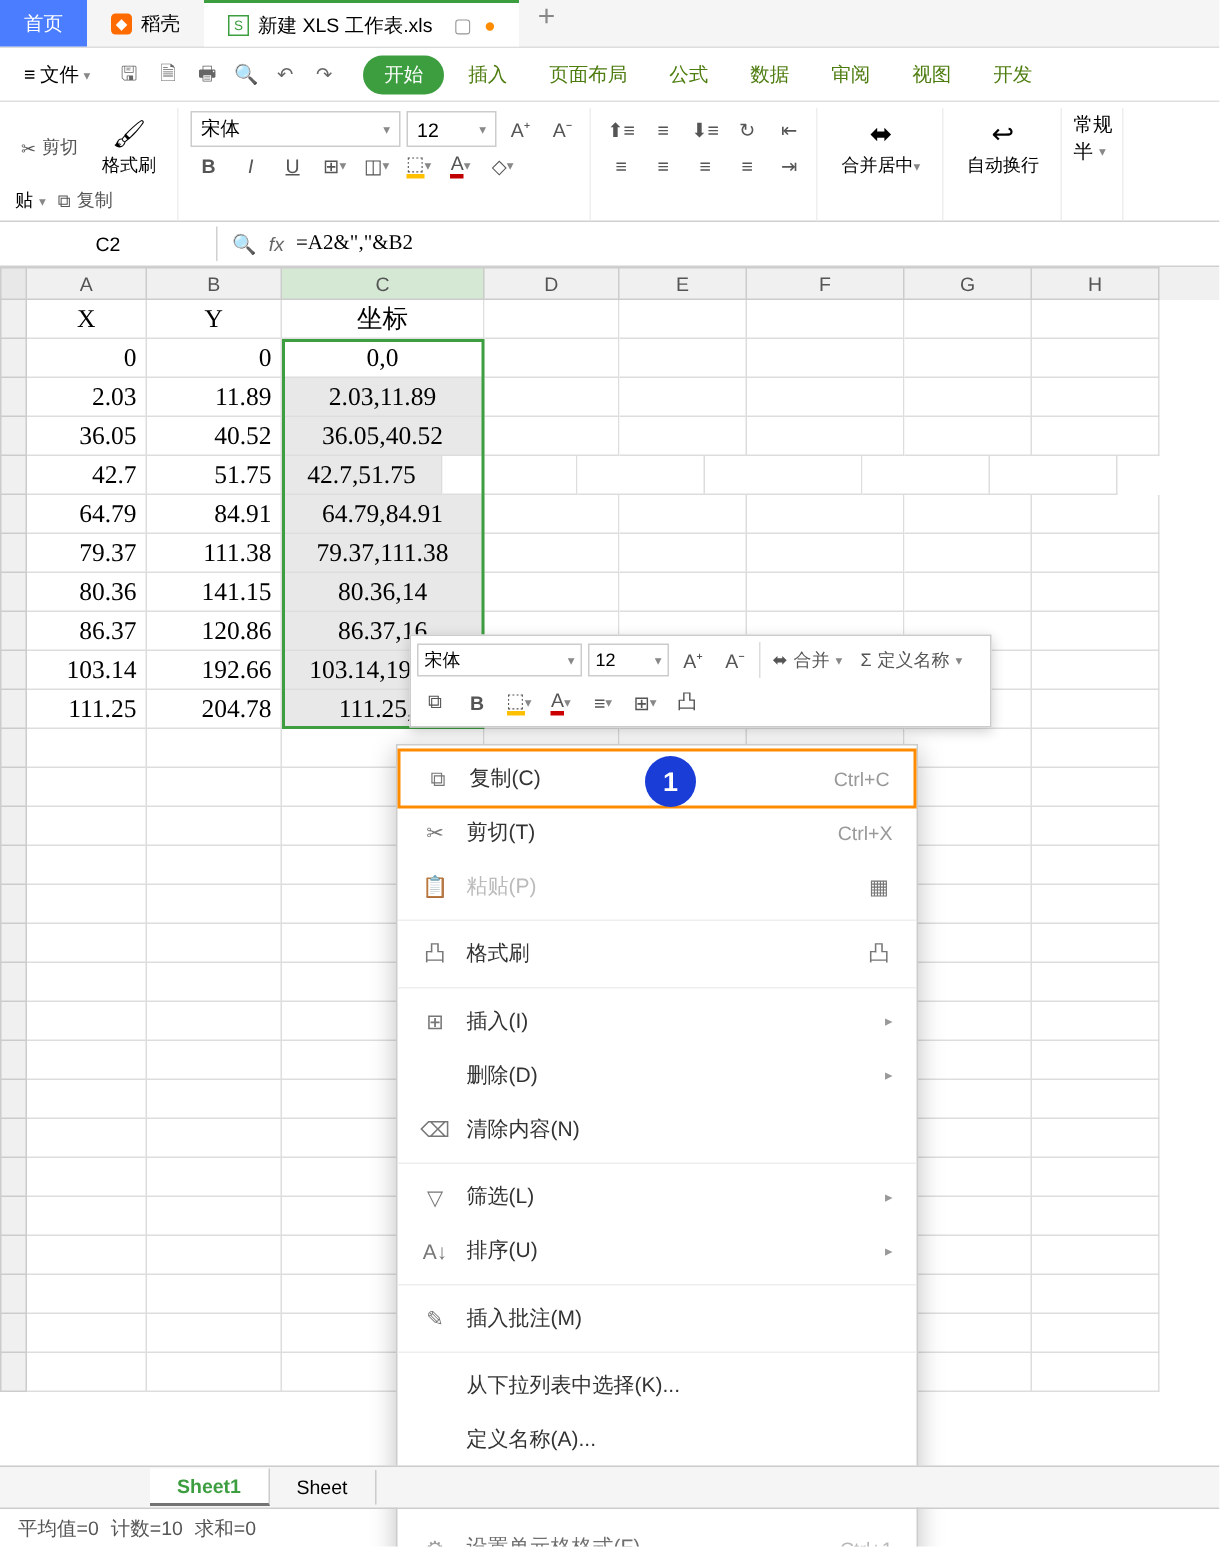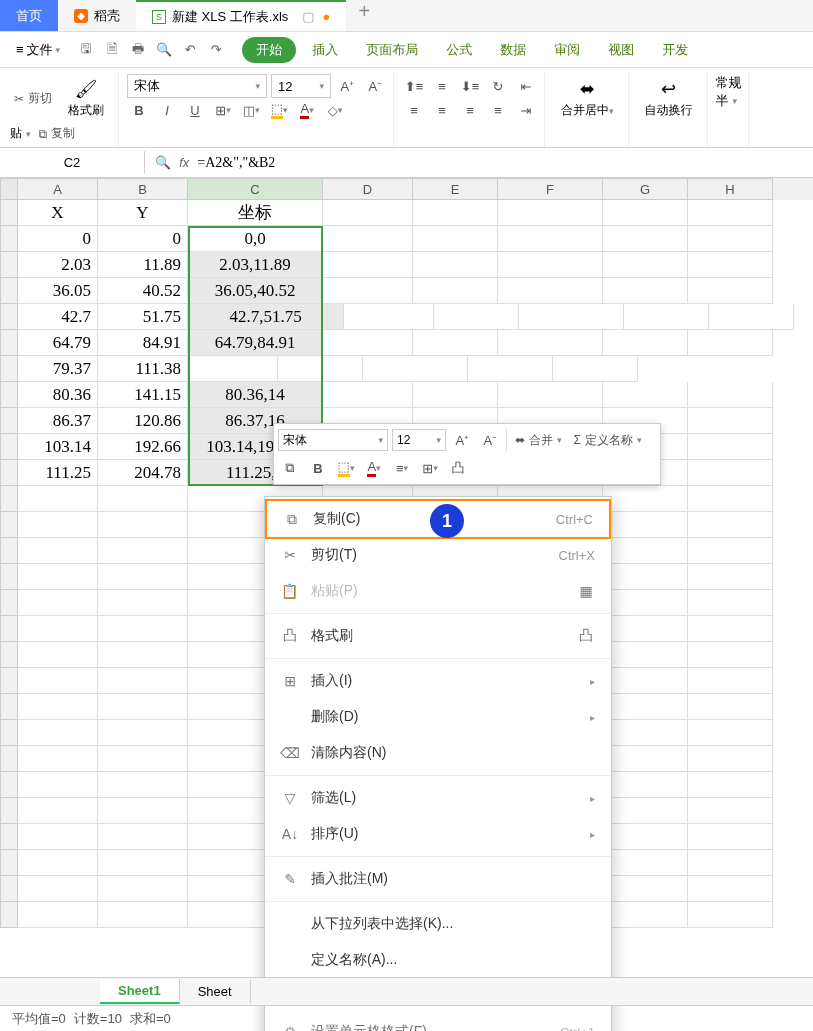--- a/index.html
+++ b/index.html
@@ -71,21 +71,21 @@
 .ctx-shortcut { color: #999; font-size: 13px; }
 .ctx-arrow { color: #999; font-size: 10px; }
 .ctx-sep { height: 1px; background: #eee; margin: 4px 0; }
 
 
 .callout { position: absolute; width: 34px; height: 34px; border-radius: 50%; background: #1a3dd8; color: #fff; display: flex; align-items: center; justify-content: center; font-weight: bold; font-size: 18px; }
 
 
 .sheet-tabs { position: absolute; bottom: 26px; left: 0; right: 0; height: 28px; display: flex; align-items: center; border-top: 1px solid #ccc; background: #f5f5f5; padding-left: 100px; }
 .sheet-tab { padding: 4px 18px; font-size: 13px; border-right: 1px solid #ccc; }
-.sheet-tab.active { background: #fff; color: #3d9e40; font-weight: bold; border-bottom: 2px solid #22c55e; }
+.sheet-tab.active { background: #fff; color: #3d9e40; font-weight: bold; border-bottom: 2px solid #737373; }
 
 
 .status-bar { position: absolute; bottom: 0; left: 0; right: 0; height: 26px; display: flex; align-items: center; padding: 0 12px; font-size: 13px; color: #555; border-top: 1px solid #ccc; gap: 8px; }
 
 .chev { font-size: 9px; color: #888; }
 </style>
 </head>
 <body>
 
 <div class="tabs">
@@ -284,21 +284,21 @@
         <div class="cell" style="width: 90px;"></div>
         <div class="cell" style="width: 85px;"></div>
         <div class="cell" style="width: 105px;"></div>
         <div class="cell" style="width: 85px;"></div>
         <div class="cell" style="width: 85px;"></div>
       </div>
       <div class="row">
         <div class="row-h"></div>
         <div class="cell data" style="width: 80px;">42.7</div>
         <div class="cell data" style="width: 90px;">51.75</div>
-        <div class="cell coord sel-fill" style="width: 156px;">42.7,51.75</div>
+        <div class="cell coord sel-fill" style="width: 107px;">42.7,51.75</div>
         <div class="cell" style="width: 90px;"></div>
         <div class="cell" style="width: 85px;"></div>
         <div class="cell" style="width: 105px;"></div>
         <div class="cell" style="width: 85px;"></div>
         <div class="cell" style="width: 85px;"></div>
       </div>
       <div class="row">
         <div class="row-h"></div>
         <div class="cell data" style="width: 80px;">64.79</div>
         <div class="cell data" style="width: 90px;">84.91</div>
@@ -306,20 +306,21 @@
         <div class="cell" style="width: 90px;"></div>
         <div class="cell" style="width: 85px;"></div>
         <div class="cell" style="width: 105px;"></div>
         <div class="cell" style="width: 85px;"></div>
         <div class="cell" style="width: 85px;"></div>
       </div>
       <div class="row">
         <div class="row-h"></div>
         <div class="cell data" style="width: 80px;">79.37</div>
         <div class="cell data" style="width: 90px;">111.38</div>
+        <div class="cell coord sel-fill" style="width: 135px;">79.37,111.38</div>
         <div class="cell" style="width: 90px;"></div>
         <div class="cell" style="width: 85px;"></div>
         <div class="cell" style="width: 105px;"></div>
         <div class="cell" style="width: 85px;"></div>
         <div class="cell" style="width: 85px;"></div>
       </div>
       <div class="row">
         <div class="row-h"></div>
         <div class="cell data" style="width: 80px;">80.36</div>
         <div class="cell data" style="width: 90px;">141.15</div>

